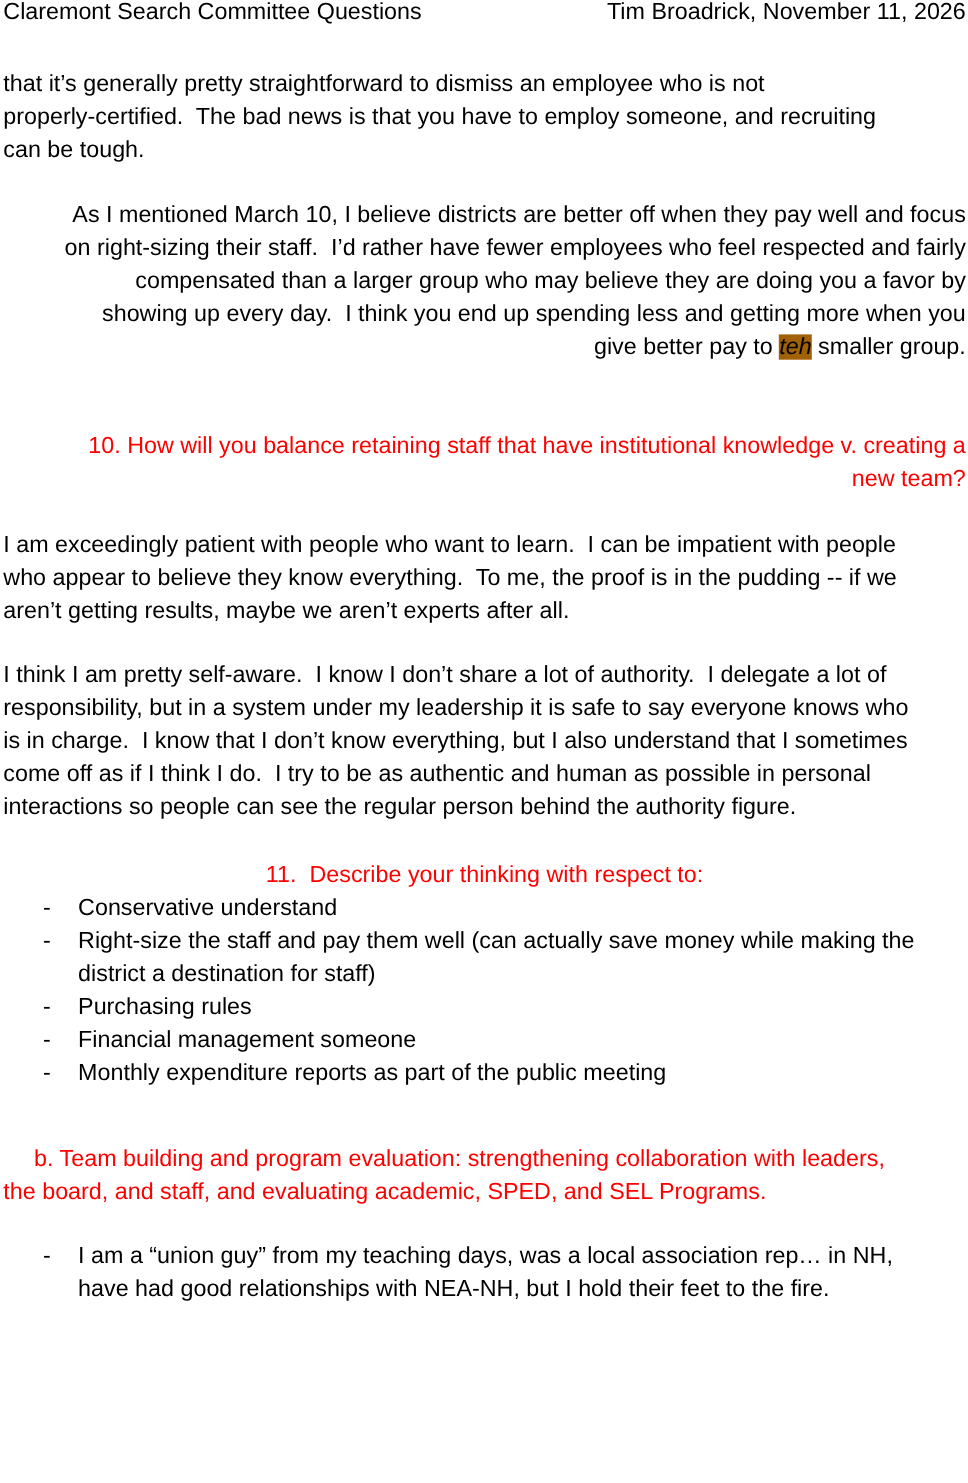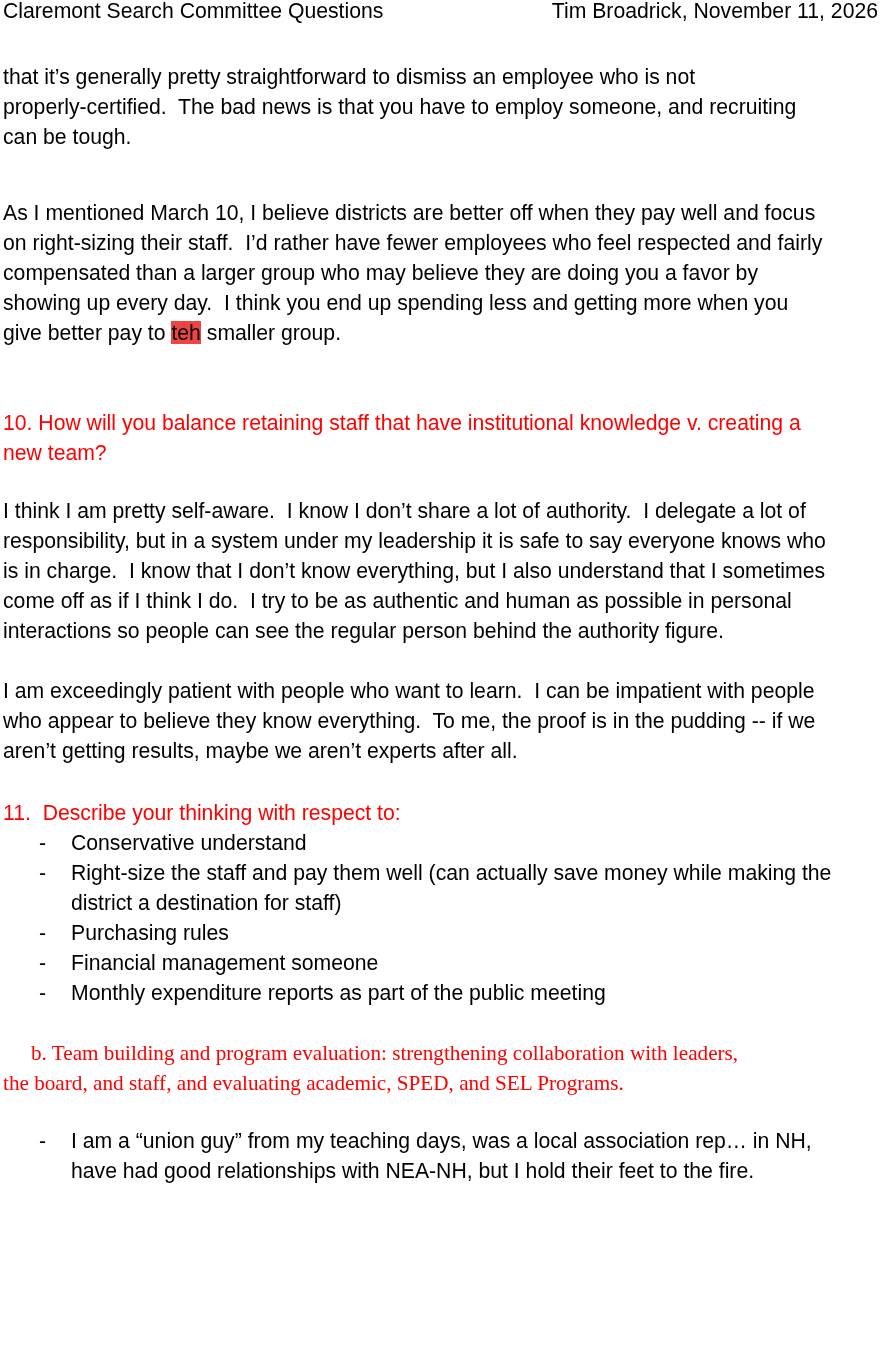--- a/index.html
+++ b/index.html
@@ -23,28 +23,28 @@
     display: flex;
     justify-content: space-between;
     align-items: flex-start;
     line-height: 21px;
   }
   .para {
     margin: 0;
     white-space: pre-wrap;
   }
   .p1 { margin-top: 41px; }
-  .p2 { margin-top: 46px; }
+  .p2 { margin-top: 29px; text-align: right; }
   .q10 { margin-top: 60px; }
   .p3 { margin-top: 28px; }
   .p4 { margin-top: 30px; }
   .p5 { margin-top: 28px; }
   .q11 { margin-top: 32px; }
   .q11a { text-indent: 28px; }
-  .q11b { margin-top: 30px; text-indent: 28px; font-family: Liberation Serif, serif; }
+  .q11b { margin-top: 48px; text-indent: 28px; }
   .red { color: #ff0000; }
   mark.hl {
     background-color: #7fe8f7;
     color: inherit;
     padding: 0;
   }
   .bullet-list { margin: 0; }
   .bullets-b { margin-top: 28px; }
   .bullet {
     display: flex;
@@ -70,37 +70,37 @@
   </header>
 
   <p class="para p1">that it’s generally pretty straightforward to dismiss an employee who is not
 properly-certified.  The bad news is that you have to employ someone, and recruiting
 can be tough.</p>
 
   <p class="para p2"><span>As I mentioned March 10, I believe districts are better off when they pay well and focus
 on right-sizing their staff.  I’d rather have fewer employees who feel respected and fairly
 compensated than a larger group who may believe they are doing you a favor by
 showing up every day.  I think you end up spending less and getting more when you
-give better pay to </span><mark class="hl" style="background-color: #ef4444;">teh</mark><span> smaller group.</span></p>
+give better pay to </span><mark class="hl" style="background-color: #a16207; font-style: italic;">teh</mark><span> smaller group.</span></p>
 
-  <p class="para red q10" style="color: rgb(255, 0, 0);">10. How will you balance retaining staff that have institutional knowledge v. creating a
+  <p class="para red q10" style="color: rgb(255, 0, 0); text-align: right;">10. How will you balance retaining staff that have institutional knowledge v. creating a
 new team?</p>
 
+
+  <p class="para p4">I am exceedingly patient with people who want to learn.  I can be impatient with people
+who appear to believe they know everything.  To me, the proof is in the pudding -- if we
+aren’t getting results, maybe we aren’t experts after all.</p>
 
   <p class="para p5">I think I am pretty self-aware.  I know I don’t share a lot of authority.  I delegate a lot of
 responsibility, but in a system under my leadership it is safe to say everyone knows who
 is in charge.  I know that I don’t know everything, but I also understand that I sometimes
 come off as if I think I do.  I try to be as authentic and human as possible in personal
 interactions so people can see the regular person behind the authority figure.</p>
 
-  <p class="para p4">I am exceedingly patient with people who want to learn.  I can be impatient with people
-who appear to believe they know everything.  To me, the proof is in the pudding -- if we
-aren’t getting results, maybe we aren’t experts after all.</p>
-
-  <p class="para red q11" style="color: rgb(255, 0, 0);">11.  Describe your thinking with respect to:</p>
+  <p class="para red q11" style="color: rgb(255, 0, 0); text-align: center;">11.  Describe your thinking with respect to:</p>
 
 
   <div class="bullet-list bullets-a">
     <div class="bullet">
       <span class="dash">-</span>
       <span class="btext">Conservative understand</span>
     </div>
     <div class="bullet">
       <span class="dash">-</span>
       <span class="btext">Right-size the staff and pay them well (can actually save money while making the

